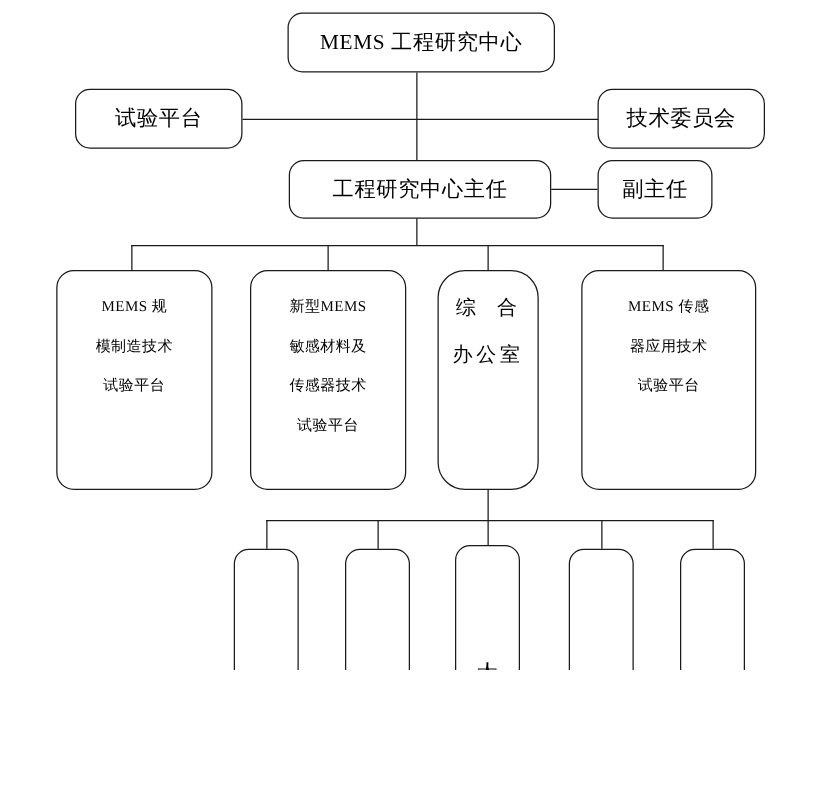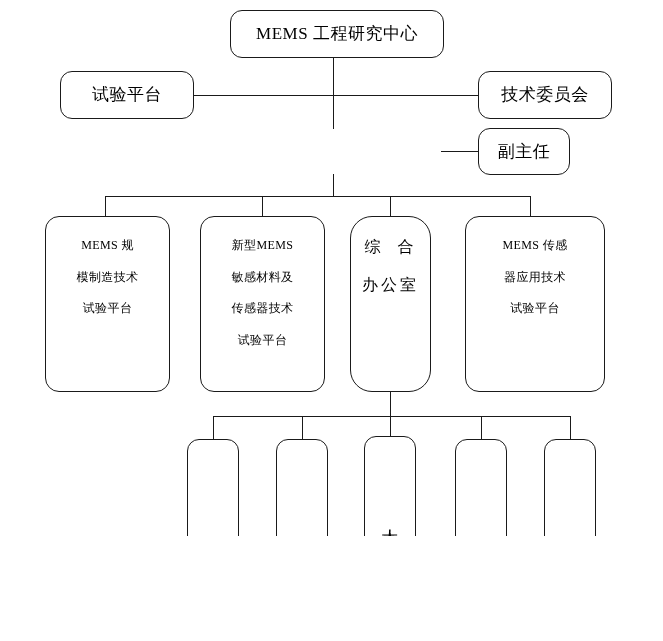--- a/index.html
+++ b/index.html
@@ -111,20 +111,23 @@
     <span class="ln">MEMS 工程研究中心</span>
   </div>
 
   <div class="node single" style="left:60px; top:71px; width:134px; height:48px;">
     <span class="ln">试验平台</span>
   </div>
   <div class="node single" style="left:478px; top:71px; width:134px; height:48px;">
     <span class="ln">技术委员会</span>
   </div>
 
+  <div class="node single" style="left:231px; top:128px; width:210px; height:47px;">
+    <span class="ln">工程研究中心主任</span>
+  </div>
   <div class="node single" style="left:478px; top:128px; width:92px; height:47px;">
     <span class="ln">副主任</span>
   </div>
 
   <div class="node platform" style="left:45px; top:216px; width:125px; height:176px;">
     <span class="ln">MEMS 规</span>
     <span class="ln">模制造技术</span>
     <span class="ln">试验平台</span>
   </div>
 

